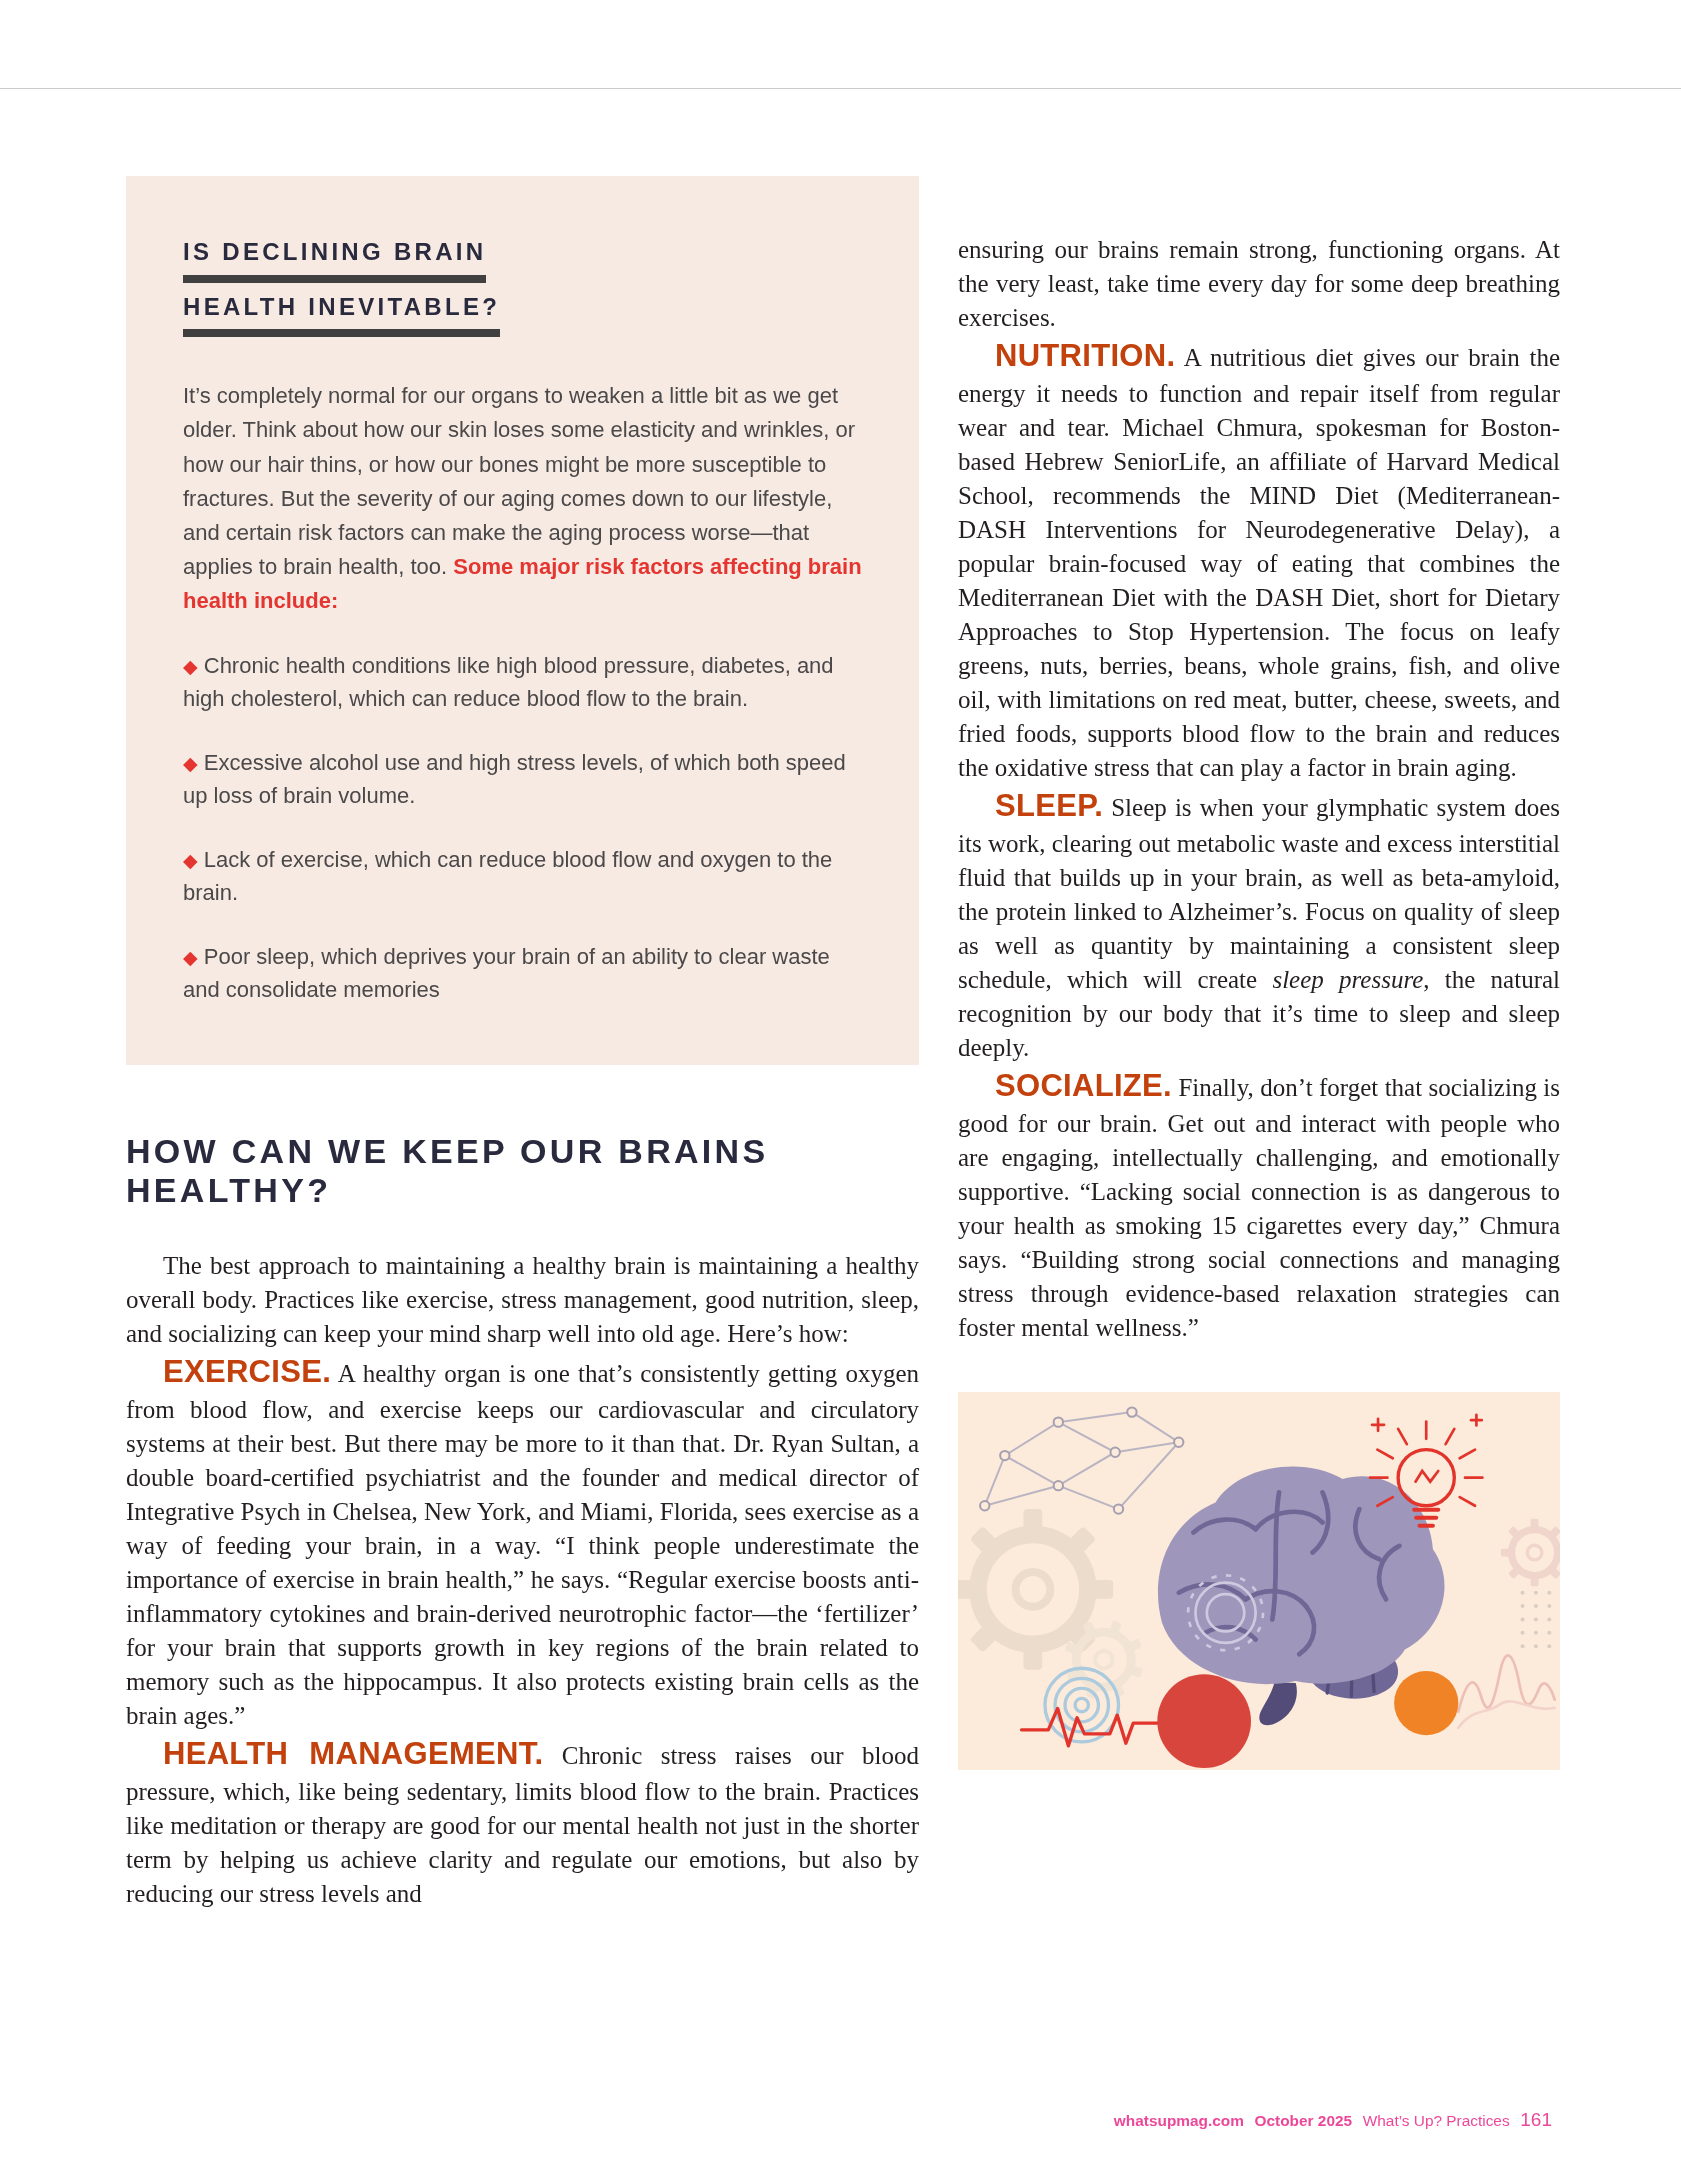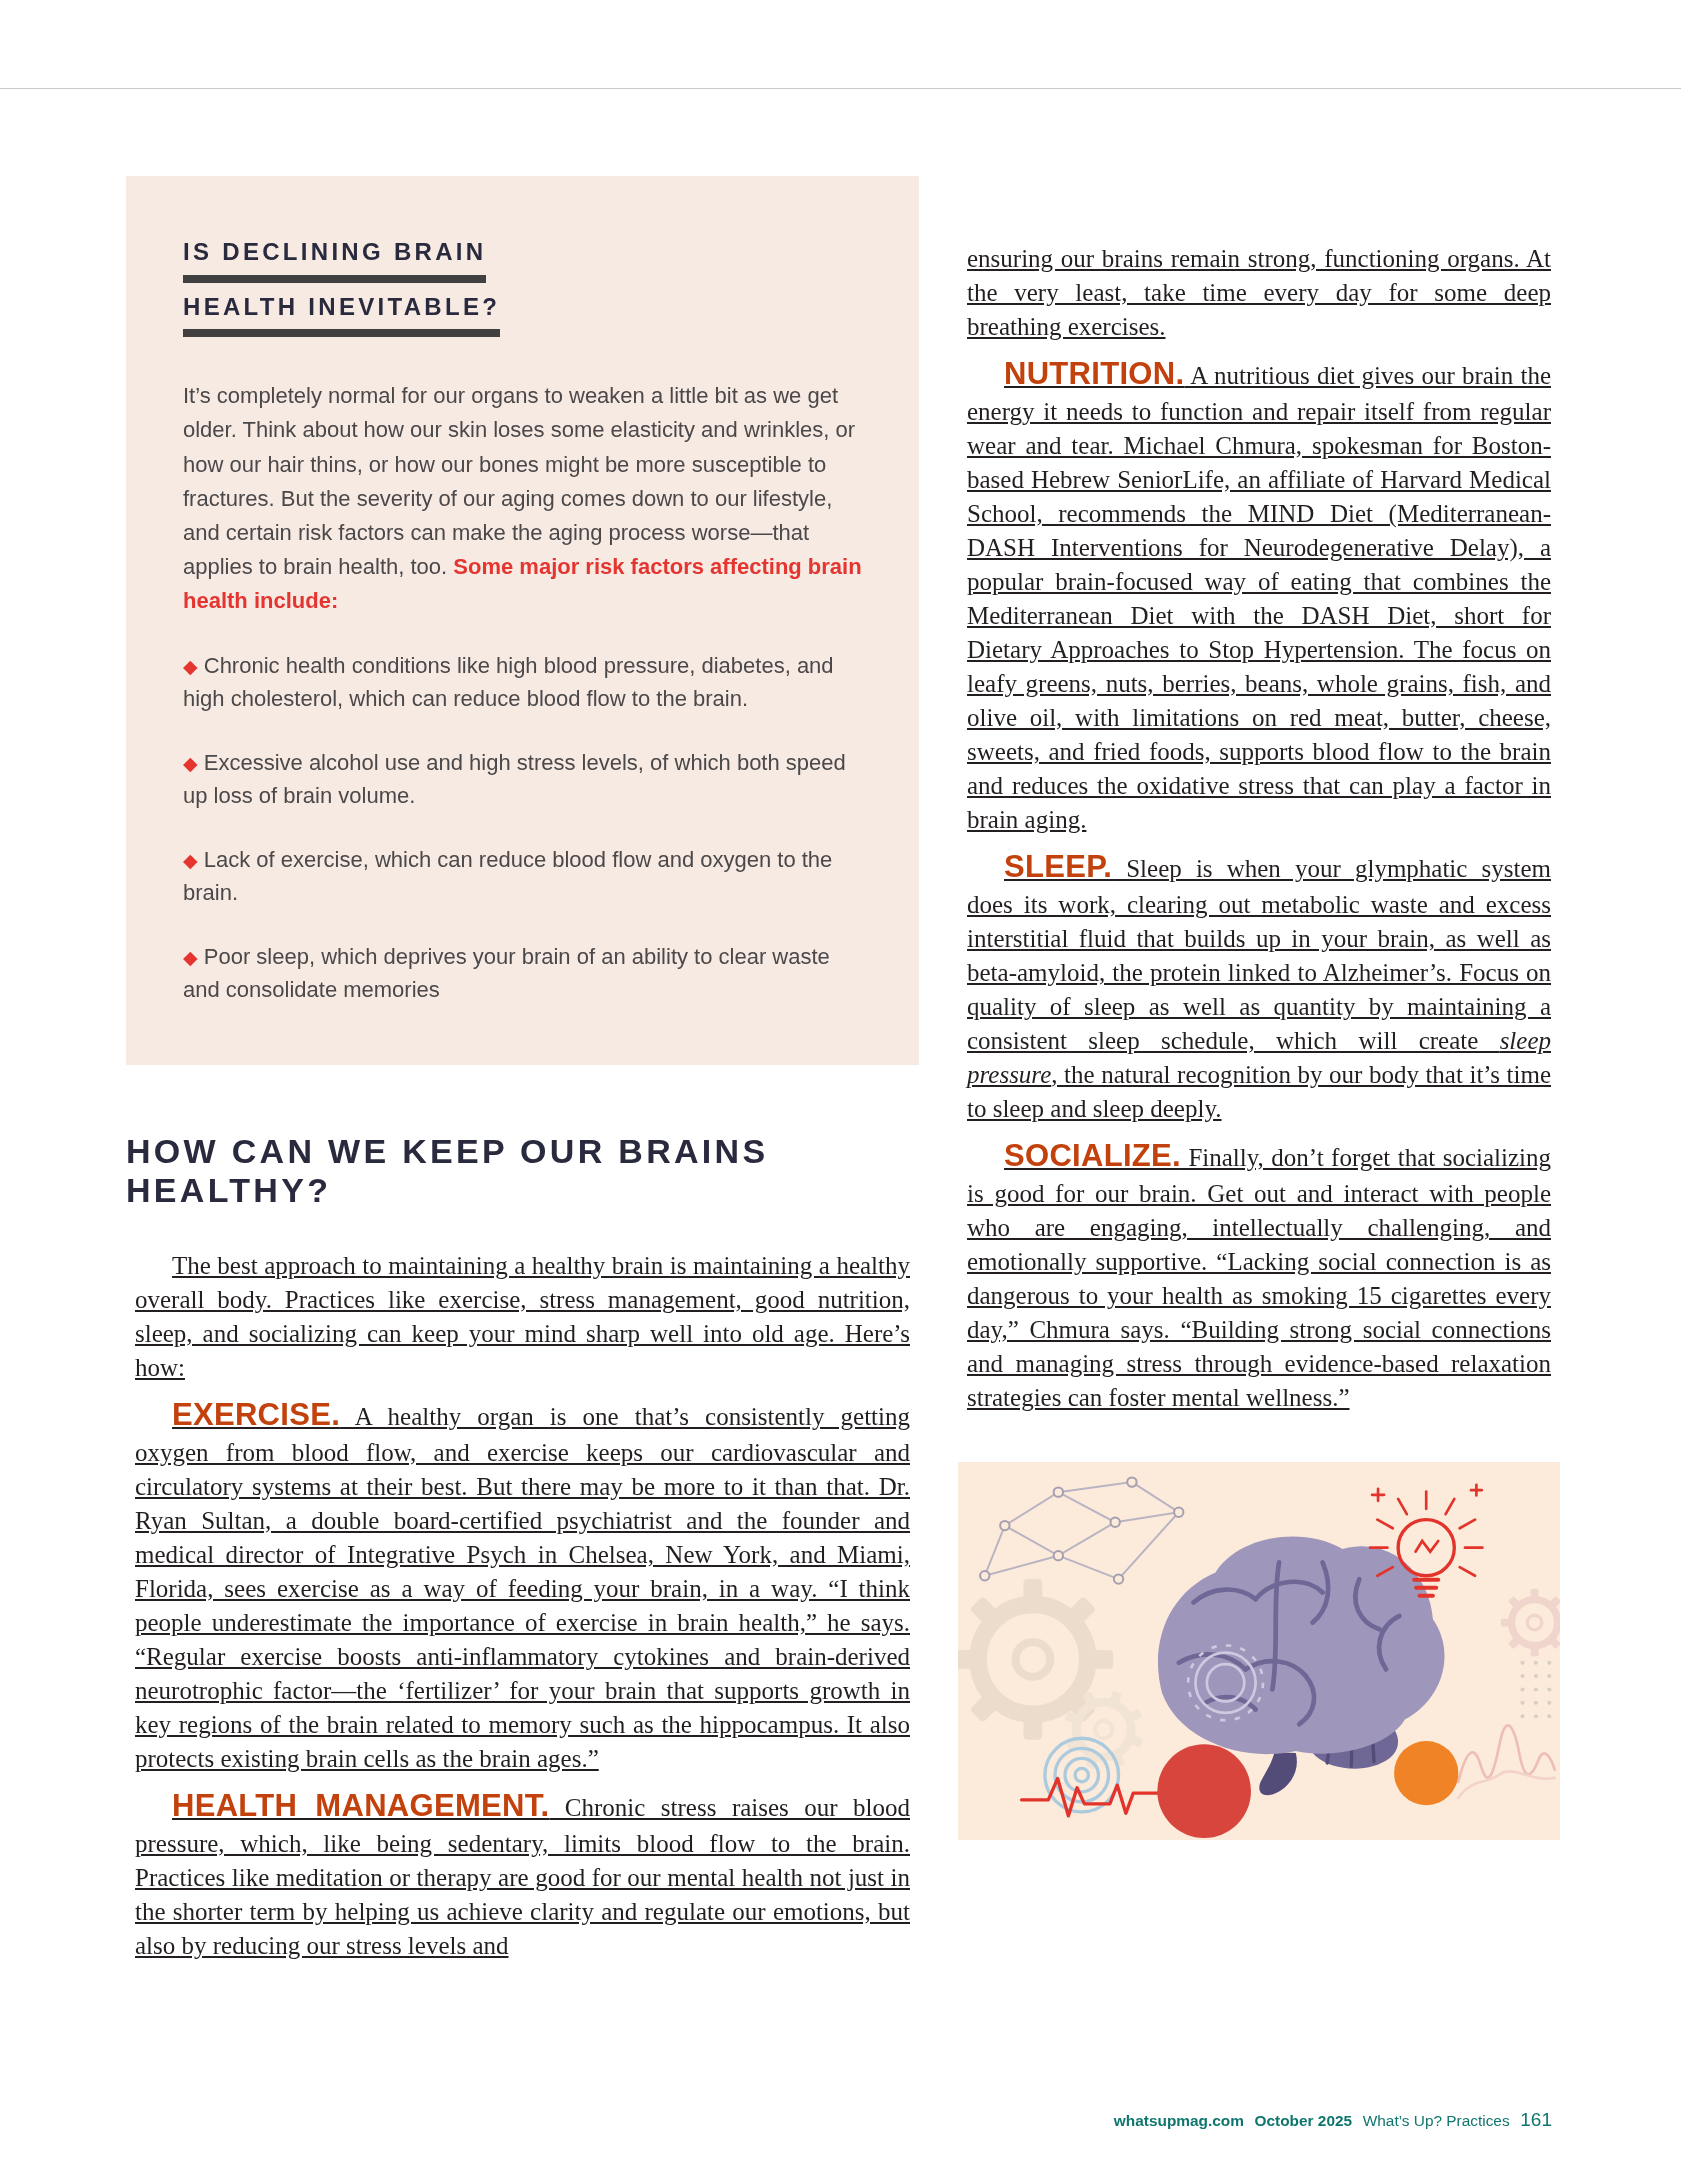--- a/index.html
+++ b/index.html
@@ -21,33 +21,33 @@
   .sidebar-text { font-family:"Liberation Sans", sans-serif; font-size:22px; line-height:1.55;
                   color:#4a4849; margin-top:32px; }
   .sidebar-highlight { color:#e43530; font-weight:bold; }
   .bullet { font-family:"Liberation Sans", sans-serif; font-size:22px; line-height:1.5;
             color:#4a4849; margin:31px 0 0 0; }
   .diamond { color:#e43530; font-size:19px; }
 
   
   .main-heading { font-family:"Liberation Sans", sans-serif; font-weight:bold; font-size:34px;
                   letter-spacing:3.3px; color:#2a2a3e; margin-top:67px; }
-  .body-text p { font-size:25px; line-height:1.36; text-align:justify; margin:9px;text-decoration:underline; }
+  .body-text p { font-size:25px; line-height:1.36; text-align:justify; margin:0; }
   .body-text p.first { margin-top:39px; }
   .indent { text-indent:37px; }
   .lead { font-family:"Liberation Sans", sans-serif; font-weight:bold; color:#c2410c;
           font-size:31px; letter-spacing:0.3px; }
   .ital { font-style:italic; }
 
   
   .illustration { display:block; margin-top:47px; width:602px; height:378px; }
 
   
   .footer { position:absolute; right:129px; bottom:52px; font-family:"Liberation Sans", sans-serif;
-            font-size:15.4px; color:#0f766e; display:flex; align-items:baseline; gap:10.7px; }
+            font-size:15.4px; color:#ec4899; display:flex; align-items:baseline; gap:10.7px; }
   .footer .site { font-weight:bold; }
   .footer .issue { font-weight:bold; }
   .footer .pub { font-weight:normal; }
   .footer .pagenum { font-weight:normal; font-size:19px; }
 </style>
 </head>
 <body>
 
 <div class="page">
   <div class="top-rule"></div>

